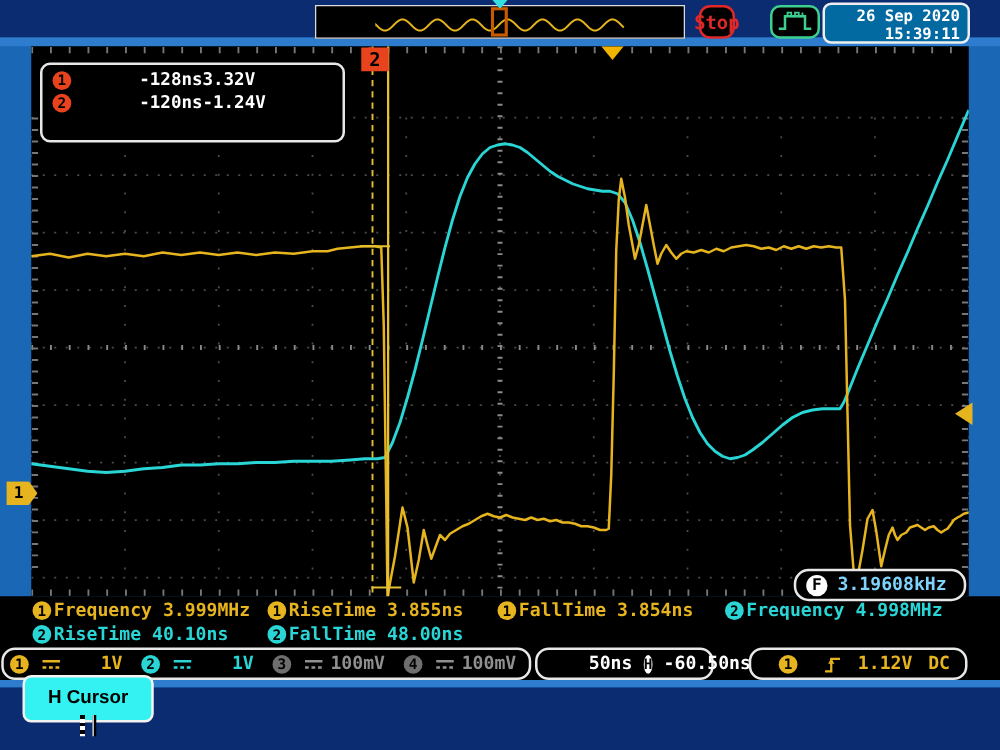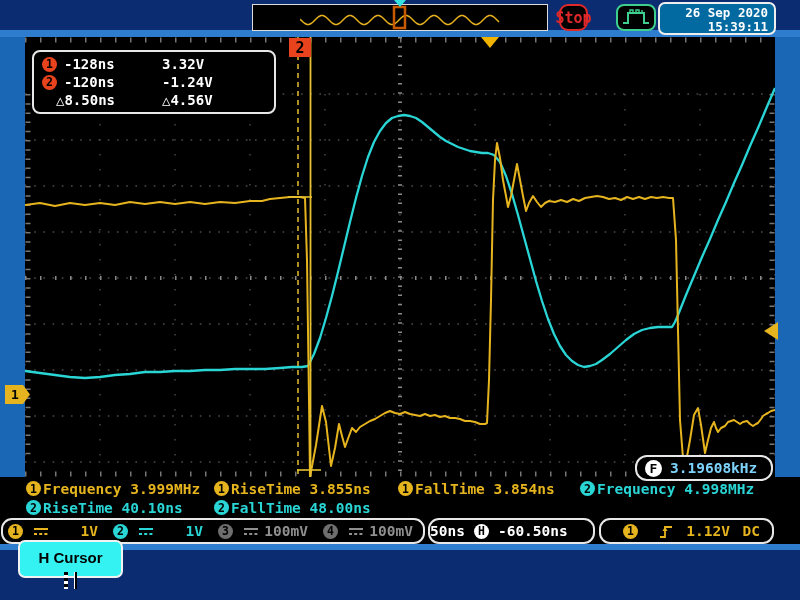--- a/index.html
+++ b/index.html
@@ -33,21 +33,21 @@
   
   .screen{left:25px;top:37px;width:750px;height:440px;background:#000;}
   .blackstrip{left:0;top:477px;width:800px;height:68px;background:#000;}
   .stripe-bot{left:0;top:544px;width:800px;height:6px;background:var(--stripe);}
   .botnavy{left:0;top:550px;width:800px;height:50px;background:var(--navy);}
 
   
   .curspanel{left:32px;top:50px;width:244px;height:64px;background:#000;border:2px solid #e8e8e8;
              border-radius:8px;padding:3px 8px;color:#fff;font-size:14px;font-weight:bold;}
   .curspanel .row{display:flex;align-items:center;height:18px;}
-  .curspanel .c-t{width:98px;}
+  .curspanel .c-t{width:98px;text-align:right;}
   .badge{display:inline-flex;width:15px;height:15px;border-radius:50%;color:#000;
          font-size:11.5px;font-weight:bold;align-items:center;justify-content:center;
          margin-right:7px;flex:0 0 15px;}
   .b-red{background:var(--curslab);}
   .b1{background:var(--ch1);} .b2{background:var(--ch2);}
   .b-gray{background:#6e6e6e;}
 
   
   .curslab2{left:289px;top:38px;width:22px;height:19px;background:var(--curslab);color:#000;
             font-size:15px;font-weight:bold;display:flex;align-items:center;justify-content:center;}
@@ -179,24 +179,20 @@
   <div class="row">
     <span class="badge b-red">1</span>
     <span class="c-t">-128ns</span>
     <span>3.32V</span>
   </div>
   <div class="row">
     <span class="badge b-red">2</span>
     <span class="c-t">-120ns</span>
     <span>-1.24V</span>
   </div>
-  <div class="row" style="padding-left:14px;">
-    <span class="c-t" style="width:106px;">△8.50ns</span>
-    <span>△4.56V</span>
-  </div>
 </div>
 
 <div class="abs fbox">
   <span class="fc">F</span>
   <span class="fv">3.19608kHz</span>
 </div>
 
 <div class="abs meas y" style="left:26px;top:479px;">
   <span class="badge b1">1</span>
   <span>Frequency</span>&nbsp;<span>3.999MHz</span>
@@ -250,21 +246,21 @@
   <div class="chgroup chg-g">
     <span class="badge b-gray">4</span>
     <svg class="dcicon" width="18" height="12">
       <line x1="2" y1="4" x2="16" y2="4" stroke="#8f8f8f" stroke-width="2"></line>
       <line x1="2" y1="9" x2="16" y2="9" stroke="#8f8f8f" stroke-width="2" stroke-dasharray="3 2.2"></line>
     </svg>
     <span class="sc">100mV</span>
   </div>
 </div>
 
-<div class="abs barbox" style="left:428px;width:167px;justify-content:flex-start;gap:9px;">
+<div class="abs barbox" style="left:428px;width:143px;justify-content:space-between;gap:9px;padding-left:41px;">
   <span>50ns</span>
   <span class="hbadge">H</span>
   <span>-60.50ns</span>
 </div>
 
 <div class="abs barbox chg-y" style="left:599px;width:175px;justify-content:space-between;padding:0 12px 0 22px;color:var(--ch1);">
   <span class="badge b1">1</span>
   <svg width="16" height="17">
     <polyline points="2,14 7,14 7,4 14,4" fill="none" stroke="#e6b41e" stroke-width="1.8"></polyline>
     <polygon points="4.5,8 9.5,8 7,3.5" fill="#e6b41e"></polygon>

